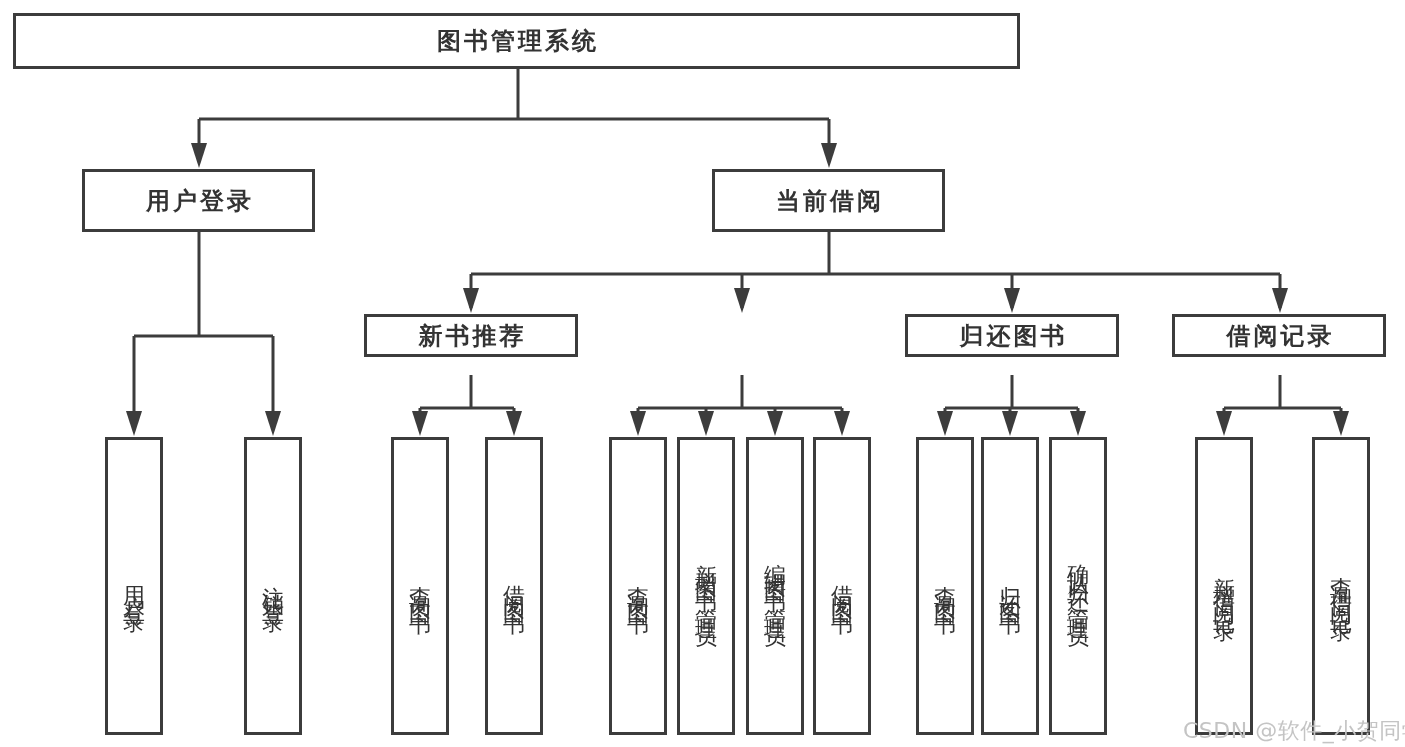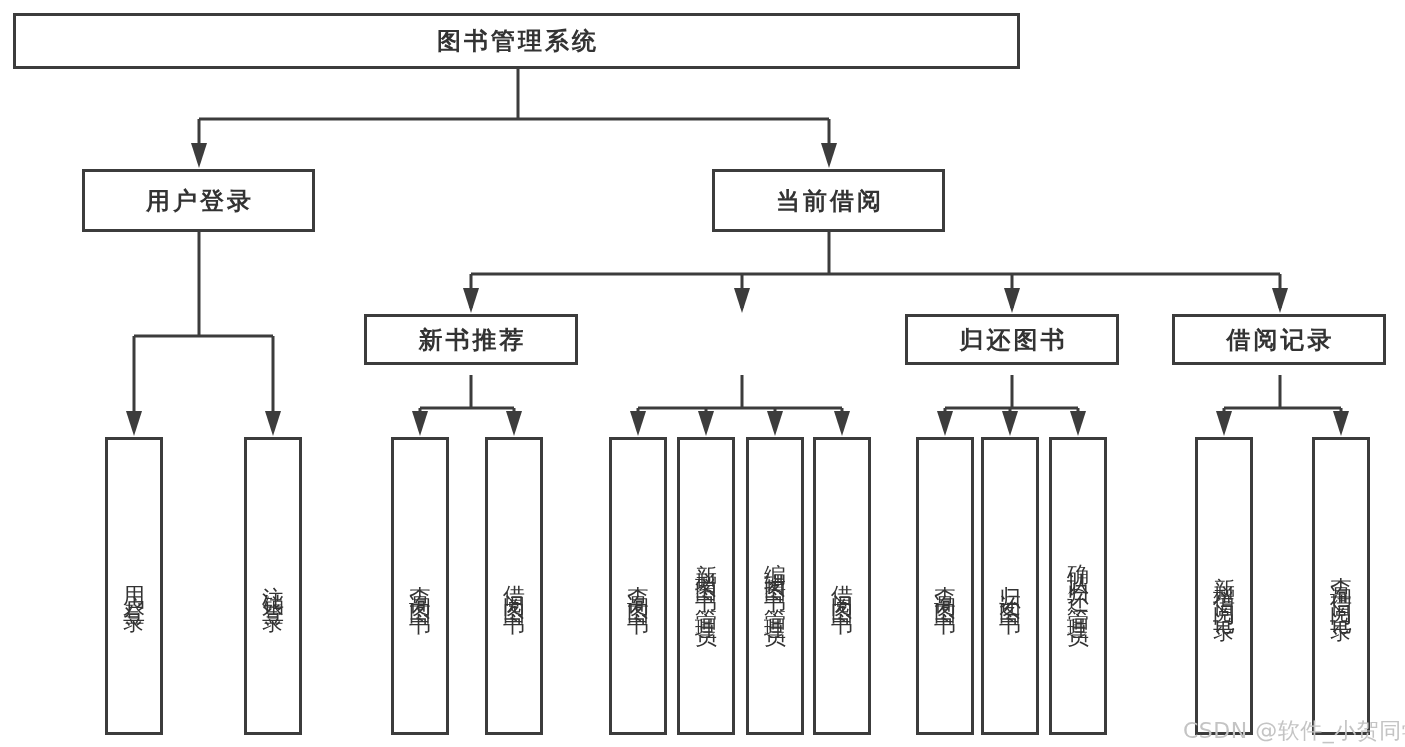--- a/index.html
+++ b/index.html
@@ -32,21 +32,21 @@
   }
   .hbox{
     font-size:24px;
     letter-spacing:3px;
     text-indent:3px;
     white-space:nowrap;
     font-weight:bold;
   }
   .root{left:13px;top:13px;width:1007px;height:56px;}
   .lvl2{width:233px;height:63px;top:169px;}
-  .lvl3{width:214px;height:51px;top:314px;}
+  .lvl3{width:214px;height:43px;top:314px;}
 
   .vbox{
     top:437px;
     width:58px;height:298px;
     display:block;
     writing-mode:vertical-rl;
     text-orientation:mixed;
     text-align:center;
     line-height:52px;
     font-size:22px;

